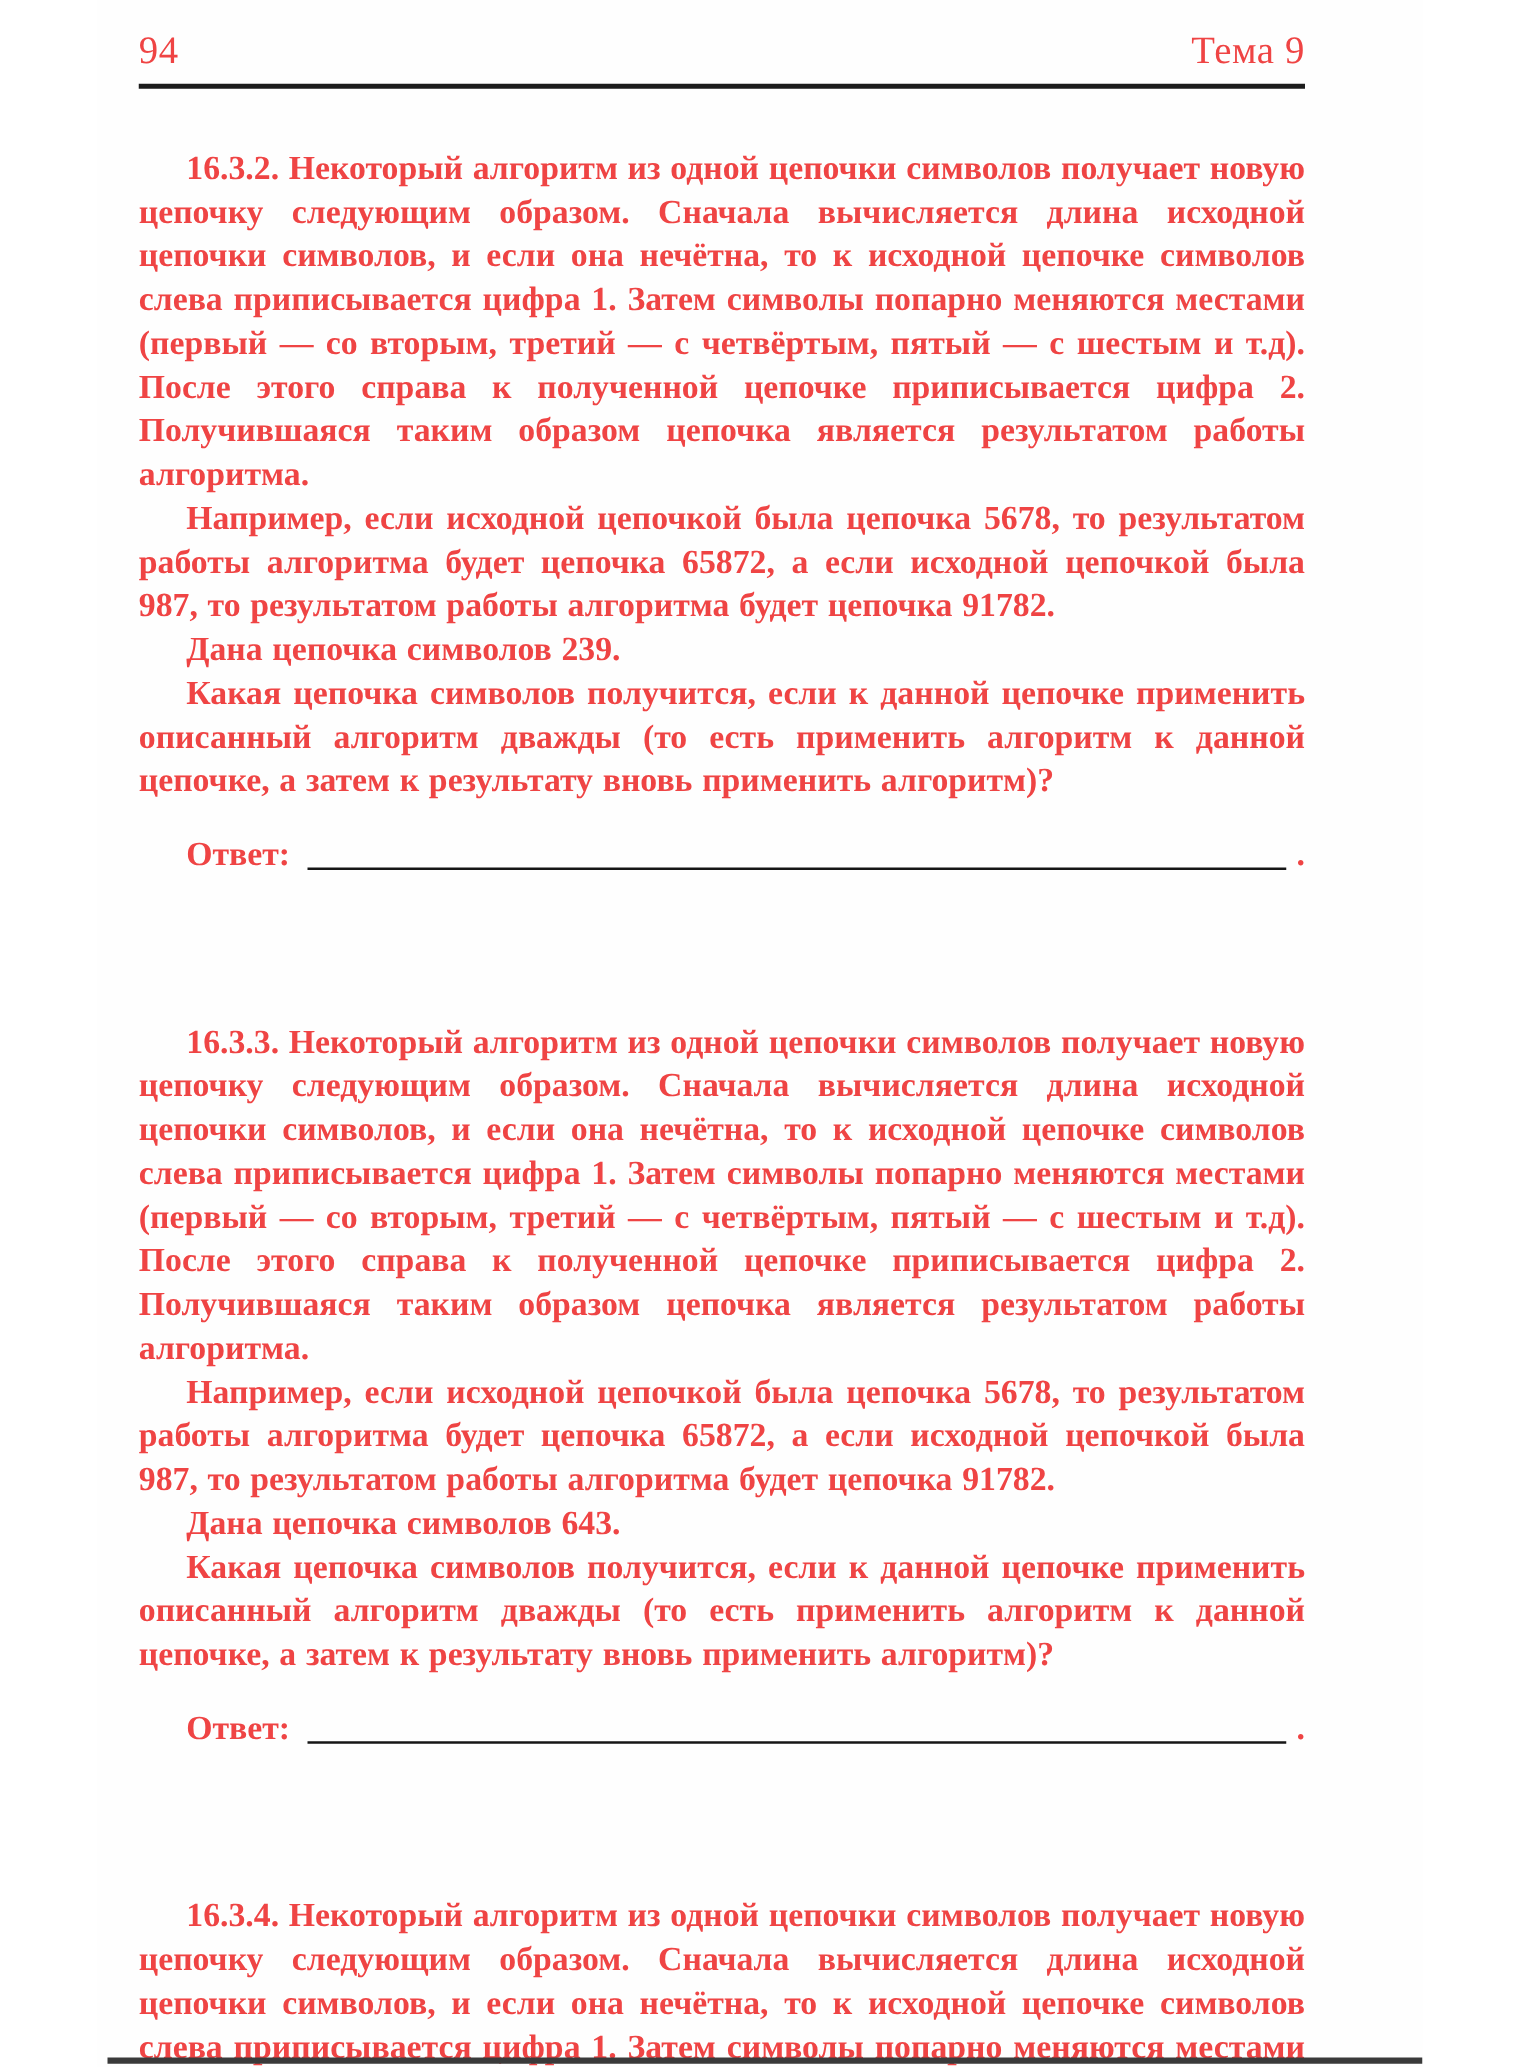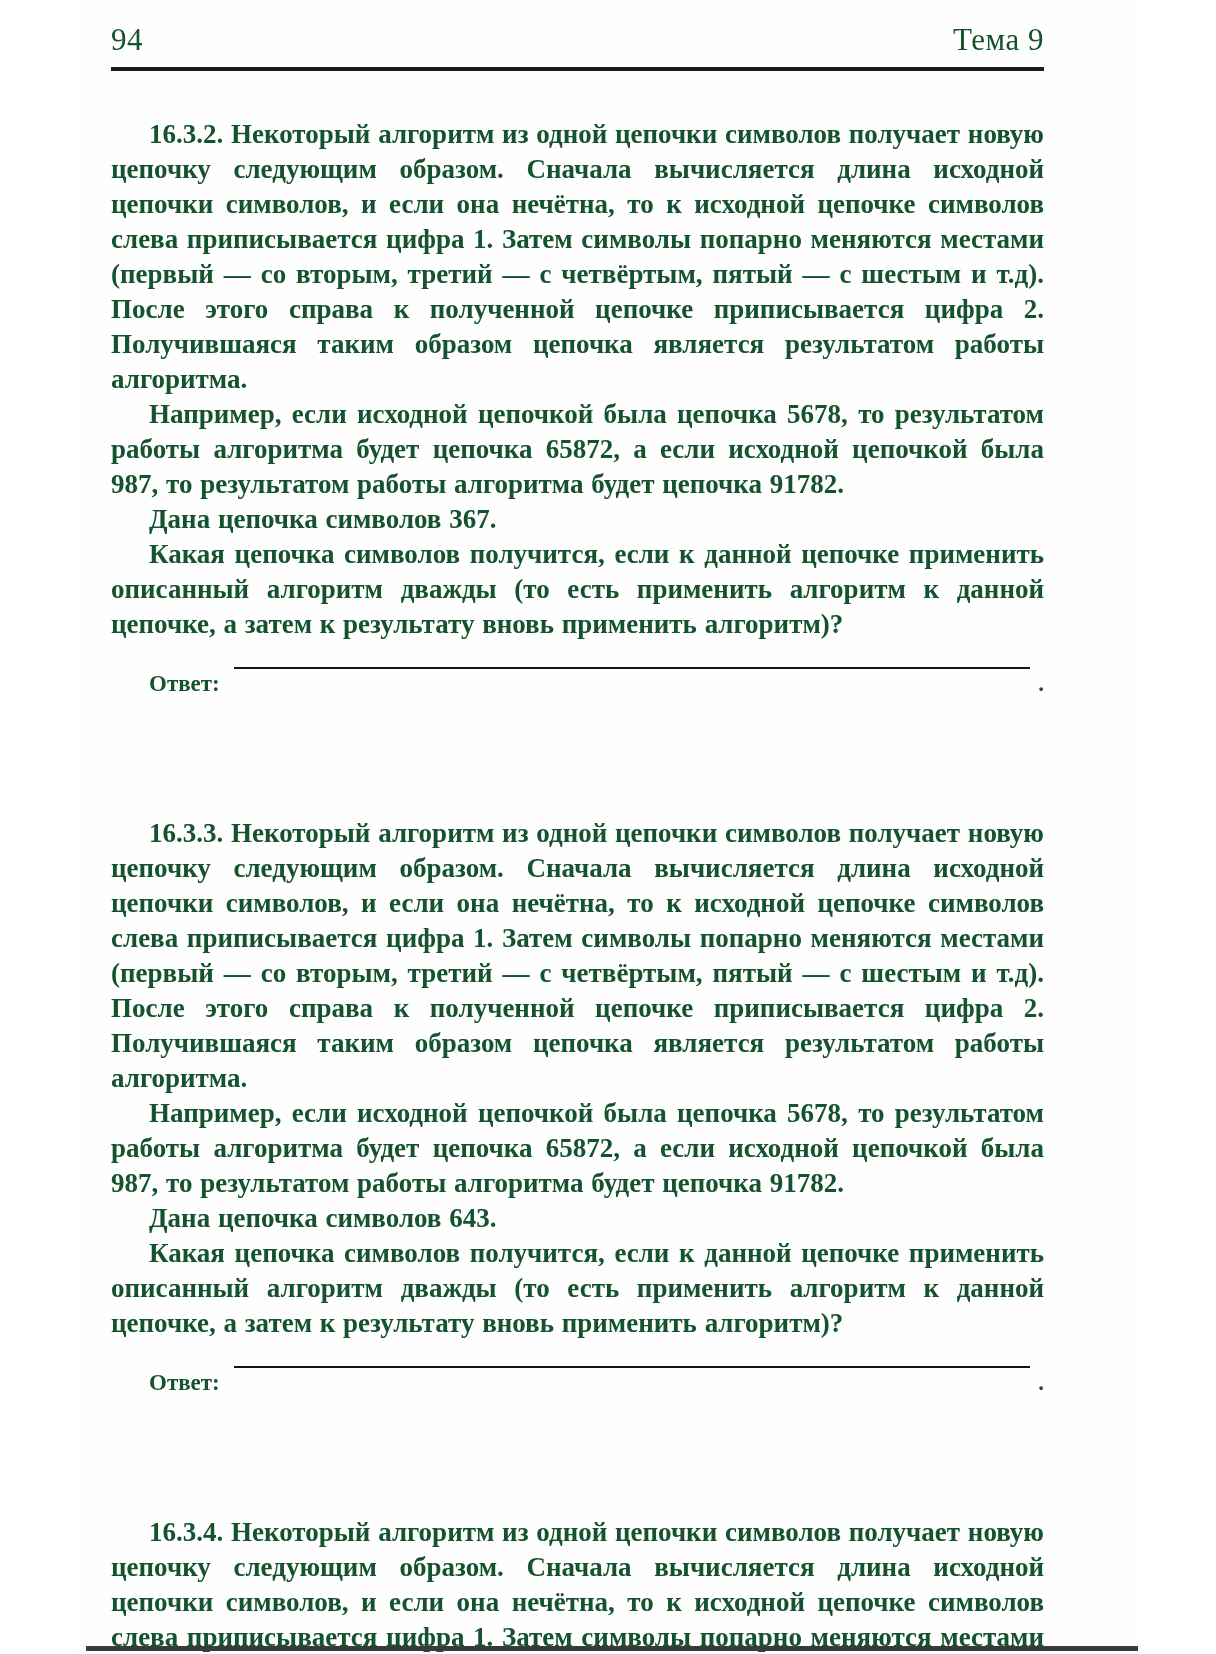--- a/index.html
+++ b/index.html
@@ -2,21 +2,21 @@
 <html><head>
 <meta charset="utf-8">
 <style>
   html, body { margin: 0; padding: 0; background: #ffffff; }
   .page {
     position: relative;
     width: 1060px;
     height: 1654px;
     margin: 0 auto;
     background: #fefefe;
-    color: #14532d;
+    color: #ef4444;
     font-family: "Liberation Serif", serif;
     font-weight: 700;
     box-sizing: border-box;
     padding: 22px 94px 0 33px;
     overflow: hidden;
   }
   .header {
     display: flex;
     justify-content: space-between;
     align-items: baseline;
@@ -34,24 +34,24 @@
   .exercise p {
     margin: 0;
     font-size: 27px;
     line-height: 35px;
     text-align: justify;
     text-indent: 38px;
     word-spacing: 1px;
   }
   .answer-row {
     display: flex;
-    align-items: flex-start;
+    align-items: flex-end;
     margin-top: 24px;
     padding-left: 38px;
-    font-size: 23px;
+    font-size: 27px;
     line-height: 35px;
   }
   .answer-line {
     flex: 1;
     border-bottom: 2px solid #161616;
     margin: 0 8px 5px 14px;
     height: 1px;
   }
   .bottom-edge {
     position: absolute;
@@ -69,21 +69,21 @@
 
   <div class="header">
     <span>94</span>
     <span>Тема 9</span>
   </div>
   <div class="header-rule"></div>
 
   <section class="exercise first">
     <p><span>16.3.2.</span> <span>Некоторый алгоритм из одной цепочки символов получает новую цепочку следующим образом. Сначала вычисляется длина исходной цепочки символов, и если она нечётна, то к исходной цепочке символов слева приписывается цифра 1. Затем символы попарно меняются местами (первый — со вторым, третий — с четвёртым, пятый — с шестым и т.д). После этого справа к полученной цепочке приписывается цифра 2. Получившаяся таким образом цепочка является результатом работы алгоритма.</span></p>
     <p>Например, если исходной цепочкой была цепочка 5678, то результатом работы алгоритма будет цепочка 65872, а если исходной цепочкой была 987, то результатом работы алгоритма будет цепочка 91782.</p>
-    <p>Дана цепочка символов 367.</p>
+    <p>Дана цепочка символов 239.</p>
     <p>Какая цепочка символов получится, если к данной цепочке применить описанный алгоритм дважды (то есть применить алгоритм к данной цепочке, а затем к результату вновь применить алгоритм)?</p>
     <div class="answer-row">
       <span>Ответ:</span>
       <span class="answer-line"></span>
       <span>.</span>
     </div>
   </section>
 
   <section class="exercise">
     <p><span>16.3.3.</span> <span>Некоторый алгоритм из одной цепочки символов получает новую цепочку следующим образом. Сначала вычисляется длина исходной цепочки символов, и если она нечётна, то к исходной цепочке символов слева приписывается цифра 1. Затем символы попарно меняются местами (первый — со вторым, третий — с четвёртым, пятый — с шестым и т.д). После этого справа к полученной цепочке приписывается цифра 2. Получившаяся таким образом цепочка является результатом работы алгоритма.</span></p>

